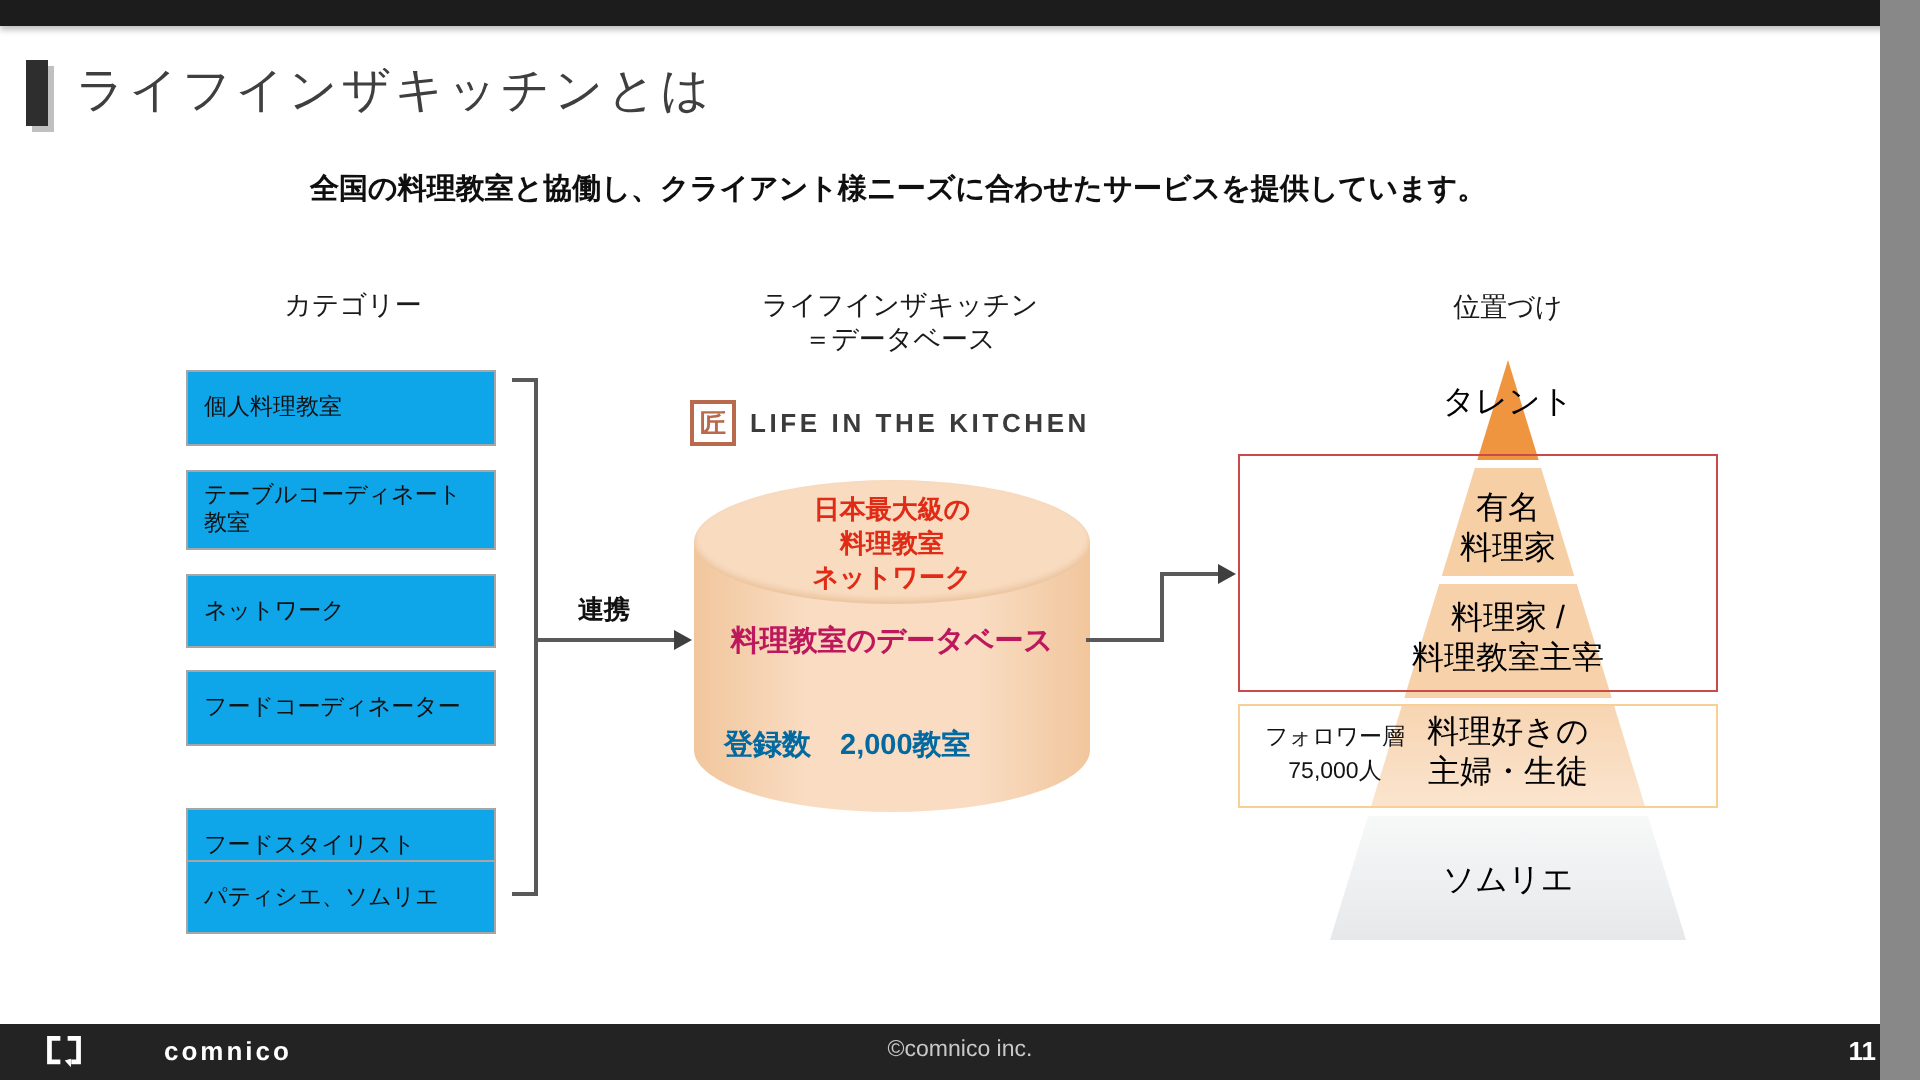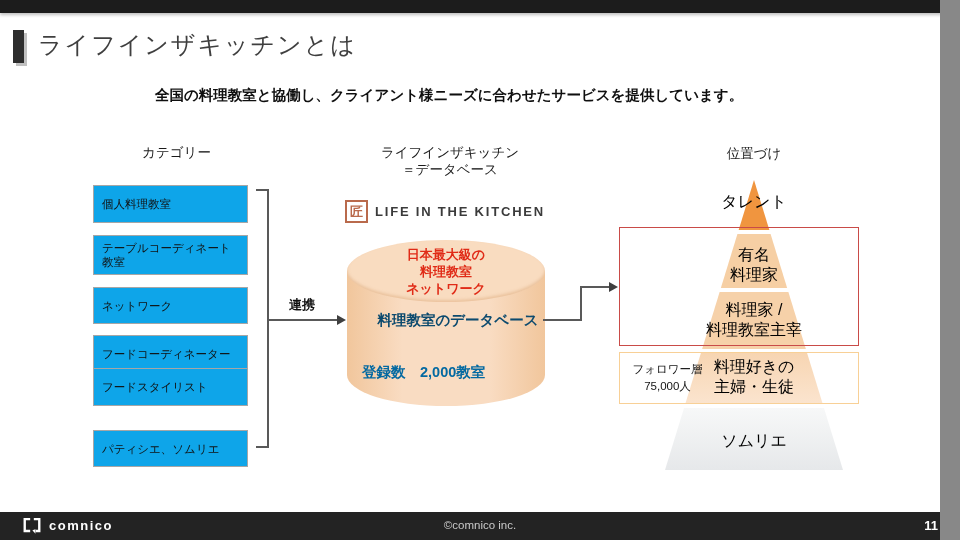--- a/index.html
+++ b/index.html
@@ -6,21 +6,21 @@
   .slide{
     position:relative;width:940px;height:540px;background:#ffffff;overflow:hidden;
     font-family:"Liberation Sans","DejaVu Sans",sans-serif;color:#111;
   }
   .preline{white-space:pre-line;}
 
   
   .top-bar{position:absolute;left:0;top:0;width:960px;height:13px;background:#1c1c1c;box-shadow:0 2px 3px rgba(0,0,0,.25);}
   .footer{position:absolute;left:0;top:512px;width:960px;height:28px;background:#232323;}
   .footer-logo{position:absolute;left:22px;top:4px;display:flex;align-items:center;gap:7px;}
-  .footer-logo-text{color:#fff;font-size:13px;font-weight:bold;letter-spacing:1.5px;}
+  .footer-logo-text{color:#fff;font-size:13px;font-weight:bold;letter-spacing:1.5px;margin-left:33px;}
   .copyright{position:absolute;left:0;top:7px;width:100%;text-align:center;color:#c9c9c9;font-size:11.5px;}
   .page-number{position:absolute;right:22px;top:6px;color:#ffffff;font-size:13px;font-weight:bold;}
 
   
   .title-marker{position:absolute;left:13px;top:30px;width:11px;height:33px;background:#2e2e2e;box-shadow:3px 3px 0 rgba(130,130,130,.5);}
   .page-title{position:absolute;left:38px;top:29px;font-size:24px;letter-spacing:2px;color:#3f3f3f;font-weight:500;}
 
   
   .intro{position:absolute;left:155px;top:83px;font-size:14.5px;font-weight:bold;color:#0f0f0f;line-height:24px;}
 
@@ -46,21 +46,21 @@
   .lik-text{font-size:13px;font-weight:bold;letter-spacing:1.8px;color:#3b3b3b;}
 
   
   .cylinder{position:absolute;left:347px;top:240px;width:198px;height:166px;}
   .cyl-body{position:absolute;left:0;top:31px;width:198px;height:135px;
     background:linear-gradient(90deg,#f1c69c,#f9dcc2 28%,#f9dcc2 72%,#f1c69c);
     border-radius:0 0 99px 99px / 0 0 31px 31px;}
   .cyl-top{position:absolute;left:0;top:0;width:198px;height:62px;border-radius:50%;
     background:#f9dcc0;box-shadow:inset 0 -2px 3px rgba(210,150,95,.35);}
   .cyl-red{position:absolute;left:0;top:6px;width:100%;text-align:center;font-size:13px;font-weight:bold;color:#e02b17;line-height:17px;}
-  .cyl-label{position:absolute;left:0;top:71px;width:100%;text-align:center;font-size:14.5px;font-weight:bold;color:#0c4a6e;margin-left:12px;}
+  .cyl-label{position:absolute;left:0;top:71px;width:100%;text-align:center;font-size:14.5px;font-weight:bold;color:#be185d;}
   .cyl-count{position:absolute;left:15px;top:123px;width:100%;text-align:left;font-size:14.5px;font-weight:bold;color:#0369a1;}
 
   
   .pyramid{position:absolute;left:665px;top:180px;width:178px;height:290px;
     clip-path:polygon(50% 0%,100% 100%,0% 100%);}
   .tier{position:absolute;left:0;width:100%;}
   .tier-1{top:0;height:50px;background:#f0953f;}
   .tier-2{top:54px;height:54px;background:#f6cfa4;}
   .tier-3{top:112px;height:57px;background:#f6d1a9;}
   .tier-4{top:173px;height:50px;background:linear-gradient(180deg,#f7d5b2,#fbe4ce);}
@@ -88,21 +88,21 @@
 
   <div class="sec-header hdr-categories">カテゴリー</div>
   <div class="sec-header hdr-database preline">ライフインザキッチン
 ＝データベース</div>
   <div class="sec-header hdr-positioning">位置づけ</div>
 
   <div class="cat-box" style="top:185px;height:38px;">個人料理教室</div>
   <div class="cat-box" style="top:235px;height:40px;">テーブルコーディネート教室</div>
   <div class="cat-box" style="top:287px;height:37px;">ネットワーク</div>
   <div class="cat-box" style="top:335px;height:38px;">フードコーディネーター</div>
-  <div class="cat-box" style="top:368px;height:38px;">フードスタイリスト</div>
+  <div class="cat-box" style="top:404px;height:38px;">フードスタイリスト</div>
   <div class="cat-box" style="top:430px;height:37px;">パティシエ、ソムリエ</div>
 
   <div class="line" style="left:267px;top:189px;width:2px;height:259px;"></div>
   <div class="line" style="left:256px;top:189px;width:12px;height:2px;"></div>
   <div class="line" style="left:256px;top:446px;width:12px;height:2px;"></div>
 
   <div class="renkei">連携</div>
   <div class="line" style="left:268px;top:319px;width:70px;height:2px;"></div>
   <div class="arrow-head-right" style="left:337px;top:315px;"></div>
 

